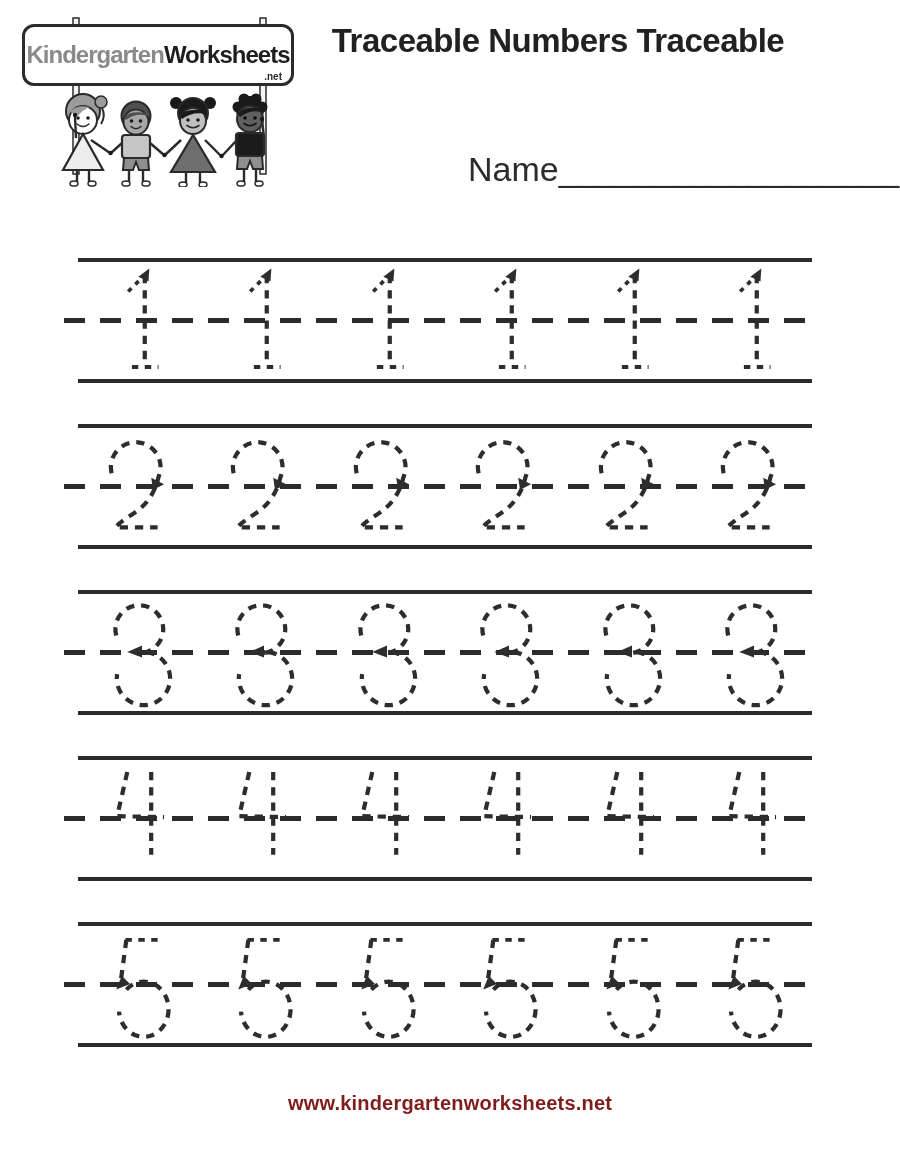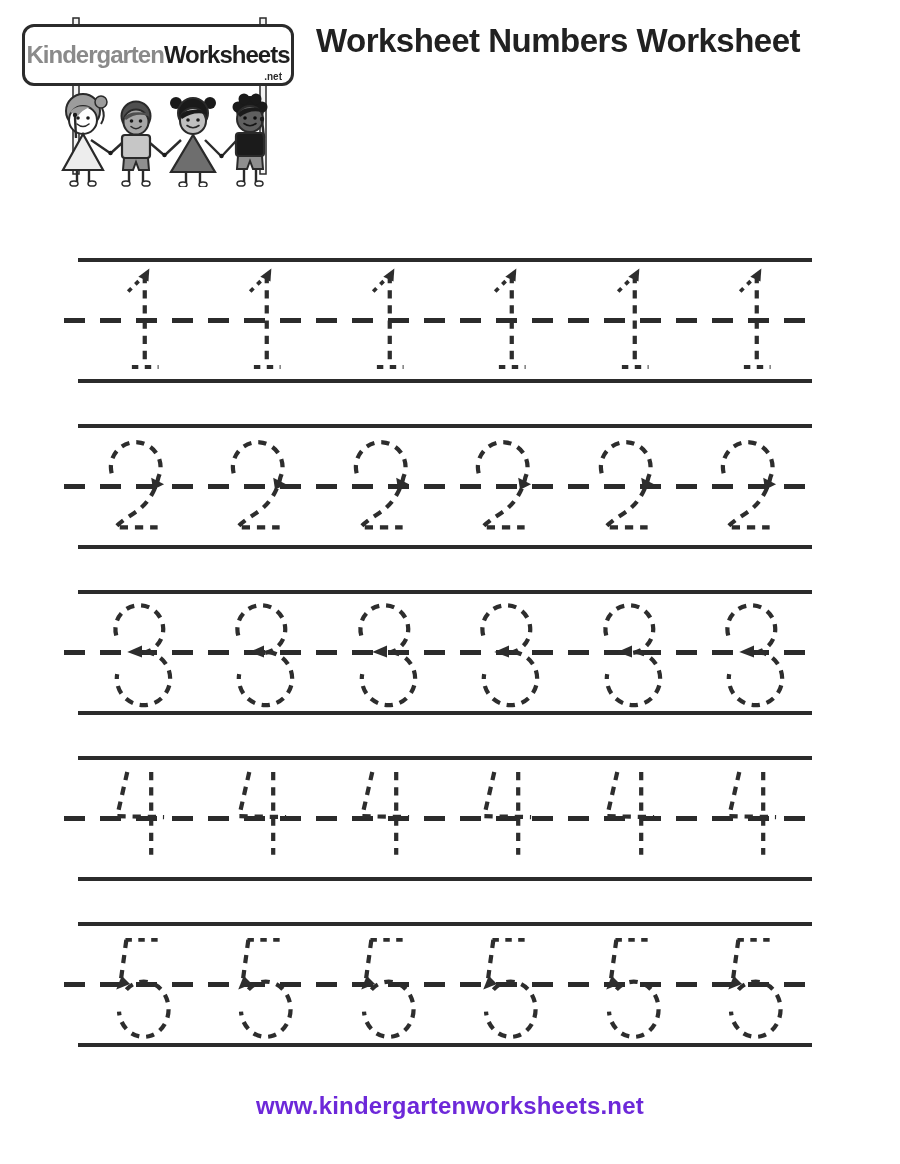--- a/index.html
+++ b/index.html
@@ -44,21 +44,21 @@
   .numeral{width:92px;height:117px;position:relative;z-index:1;}
 
   .tr{fill:none;stroke:#2d2d2d;stroke-width:4.6;stroke-dasharray:9 7.5;stroke-linecap:butt;}
   .tr-s{fill:none;stroke:#2d2d2d;stroke-width:4;stroke-dasharray:5 6;stroke-linecap:butt;}
   .tr-b{fill:none;stroke:#2d2d2d;stroke-width:4.2;stroke-dasharray:7 7;stroke-linecap:butt;}
   .ar{fill:#2d2d2d;stroke:none;}
 
   
   .footer{
     position:absolute;left:0;top:1092px;width:100%;text-align:center;
-    font-size:24px;font-weight:600;color:#6d28d9;letter-spacing:0.2px;
+    font-size:20px;font-weight:600;color:#7f1d1d;letter-spacing:0.2px;
   }
 </style>
 </head>
 <body>
 
 <svg width="0" height="0" style="position:absolute" aria-hidden="true">
   <defs>
     <g id="num-1">
       <path class="tr-s" d="M 35 31 L 52 14"></path>
       <path class="tr" d="M 53 13 L 53 112"></path>
@@ -174,22 +174,25 @@
         <ellipse cx="241" cy="171.5" rx="4" ry="2.6" fill="#ffffff" stroke="#2a2a2a" stroke-width="1.5"></ellipse>
       </g>
     </svg>
 
     <div class="sign">
       <span class="brand"><span class="b1">Kindergarten</span><span class="b2">Worksheets</span></span>
       <span class="tld">.net</span>
     </div>
   </div>
 
-  <h1 class="title">Worksheet Numbers Worksheet</h1>
-
+  <h1 class="title">Traceable Numbers Traceable</h1>
+
+  <div class="name-row">
+    <span>Name</span><span class="blank">__________________</span>
+  </div>
 
   <div class="rows">
       <div class="trace-row">
         <div class="midline"></div>
         <svg viewBox="0 0 100 125" class="numeral">
           <use href="#num-1"></use>
         </svg>
         <svg viewBox="0 0 100 125" class="numeral">
           <use href="#num-1"></use>
         </svg>

